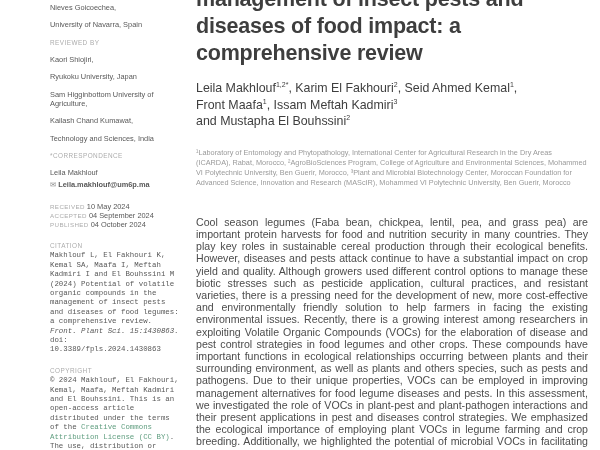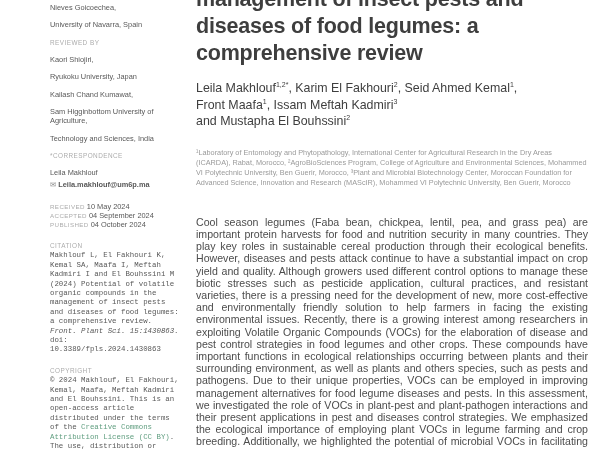--- a/index.html
+++ b/index.html
@@ -62,22 +62,22 @@
     <div class="sb-block" id="edited-by-lines">
         <div class="sb-line">Nieves Goicoechea,</div>
         <div class="sb-line">University of Navarra, Spain</div>
       </div>
 
     <div class="sb-block">
       <div class="sb-label">REVIEWED BY</div>
       <div id="reviewed-by-lines">
           <div class="sb-line">Kaori Shiojiri,</div>
           <div class="sb-line">Ryukoku University, Japan</div>
+          <div class="sb-line">Sam Higginbottom University of Agriculture,</div>
           <div class="sb-line">Kailash Chand Kumawat,</div>
-          <div class="sb-line">Sam Higginbottom University of Agriculture,</div>
           <div class="sb-line">Technology and Sciences, India</div>
         </div>
     </div>
 
     <div class="sb-block">
       <div class="sb-label">*CORRESPONDENCE</div>
       <div class="sb-line">Leila Makhlouf</div>
       <div class="sb-line email-line">
         <span class="envelope">✉</span><a href="#">Leila.makhlouf@um6p.ma</a>
       </div>
@@ -104,21 +104,21 @@
         <span>© 2024 Makhlouf, El Fakhouri, Kemal, Maafa, Meftah Kadmiri and El Bouhssini. This is an open-access article distributed under the terms of the </span><a href="#" class="link-green">Creative Commons Attribution License (CC BY)</a><span>. The use, distribution or reproduction in other forums is permitted, provided the original author(s) and the copyright owner(s) are credited and that the original publication in this journal is cited, in accordance with accepted academic practice. No use, distribution or reproduction is permitted which does not comply with these terms.</span>
       </div>
     </div>
 
   </aside>
 
   <main class="content">
 
     <h1 class="title">
       <span>management of insect pests and</span>
-      <span>diseases of food legumes: a</span>
+      <span>diseases of food impact: a</span>
       <span>comprehensive review</span>
     </h1>
 
     <p class="authors" id="author-lines">
         <span class="a-line"><span>Leila Makhlouf</span><sup>1,2*</sup>, <span>Karim El Fakhouri</span><sup>2</sup>, <span>Seid Ahmed Kemal</span><sup>1</sup>,</span>
         <span class="a-line"><span>Front Maafa</span><sup>1</sup>, <span>Issam Meftah Kadmiri</span><sup>3</sup></span>
         <span class="a-line">and <span>Mustapha El Bouhssini</span><sup>2</sup></span>
       </p>
 
     <p class="affiliations">¹Laboratory of Entomology and Phytopathology, International Center for Agricultural Research in the Dry Areas (ICARDA), Rabat, Morocco, ²AgroBioSciences Program, College of Agriculture and Environmental Sciences, Mohammed VI Polytechnic University, Ben Guerir, Morocco, ³Plant and Microbial Biotechnology Center, Moroccan Foundation for Advanced Science, Innovation and Research (MAScIR), Mohammed VI Polytechnic University, Ben Guerir, Morocco</p>

